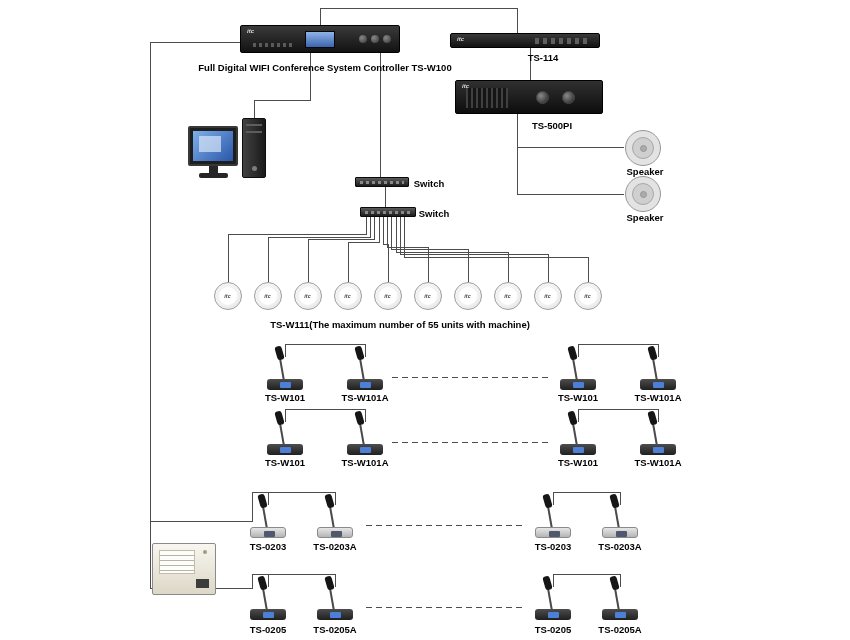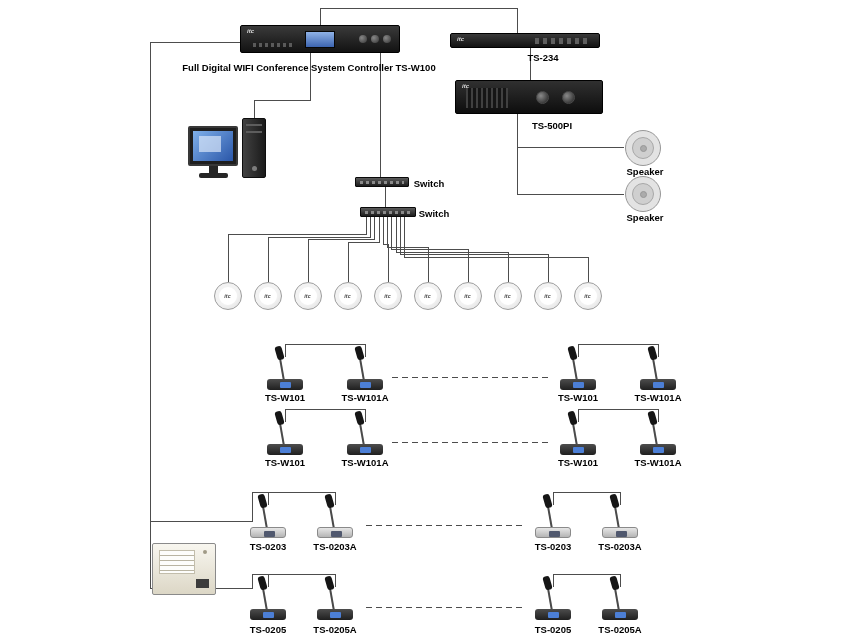--- a/index.html
+++ b/index.html
@@ -134,27 +134,27 @@
   <div class="rack controller">
     <span class="brand">itc</span>
     <div class="cscreen"></div>
     <div class="cbtns"></div>
     <div class="cknobs">
         <i></i>
         <i></i>
         <i></i>
       </div>
   </div>
-  <div class="label" style="left:309px; top:62px;text-align:center;">Full Digital WIFI Conference System Controller TS-W100</div>
+  <div class="label" style="left:325px; top:62px;text-align:center;">Full Digital WIFI Conference System Controller TS-W100</div>
 
   <div class="rack rack234">
     <span class="brand">itc</span>
     <div class="detail"></div>
   </div>
-  <div class="label" style="left:543px; top:52px;">TS-234</div>
+  <div class="label" style="left:543px; top:52px;">TS-114</div>
 
   <div class="amp">
     <span class="brand">itc</span>
     <div class="vents"></div>
     <div class="knob k1"></div>
     <div class="knob k2"></div>
   </div>
   <div class="label" style="left:552px; top:120px;">TS-500PI</div>
 
   <div class="speaker" style="left:625px; top:130px;">
@@ -215,20 +215,21 @@
     </div>
   <div class="disc" style="left:494px; top:282px;">
       <span class="dbrand">itc</span>
     </div>
   <div class="disc" style="left:534px; top:282px;">
       <span class="dbrand">itc</span>
     </div>
   <div class="disc" style="left:574px; top:282px;">
       <span class="dbrand">itc</span>
     </div>
+  <div class="label" style="left:400px; top:319px;">TS-W111(The maximum number of 55 units with machine)</div>
 
   <div class="mic" style="left:262px; top:346px;">
       <i class="neck"></i>
       <i class="head"></i>
       <b class="base">
         <i class="mscreen"></i>
       </b>
     </div>
   <div class="mic" style="left:342px; top:346px;">
       <i class="neck"></i>

